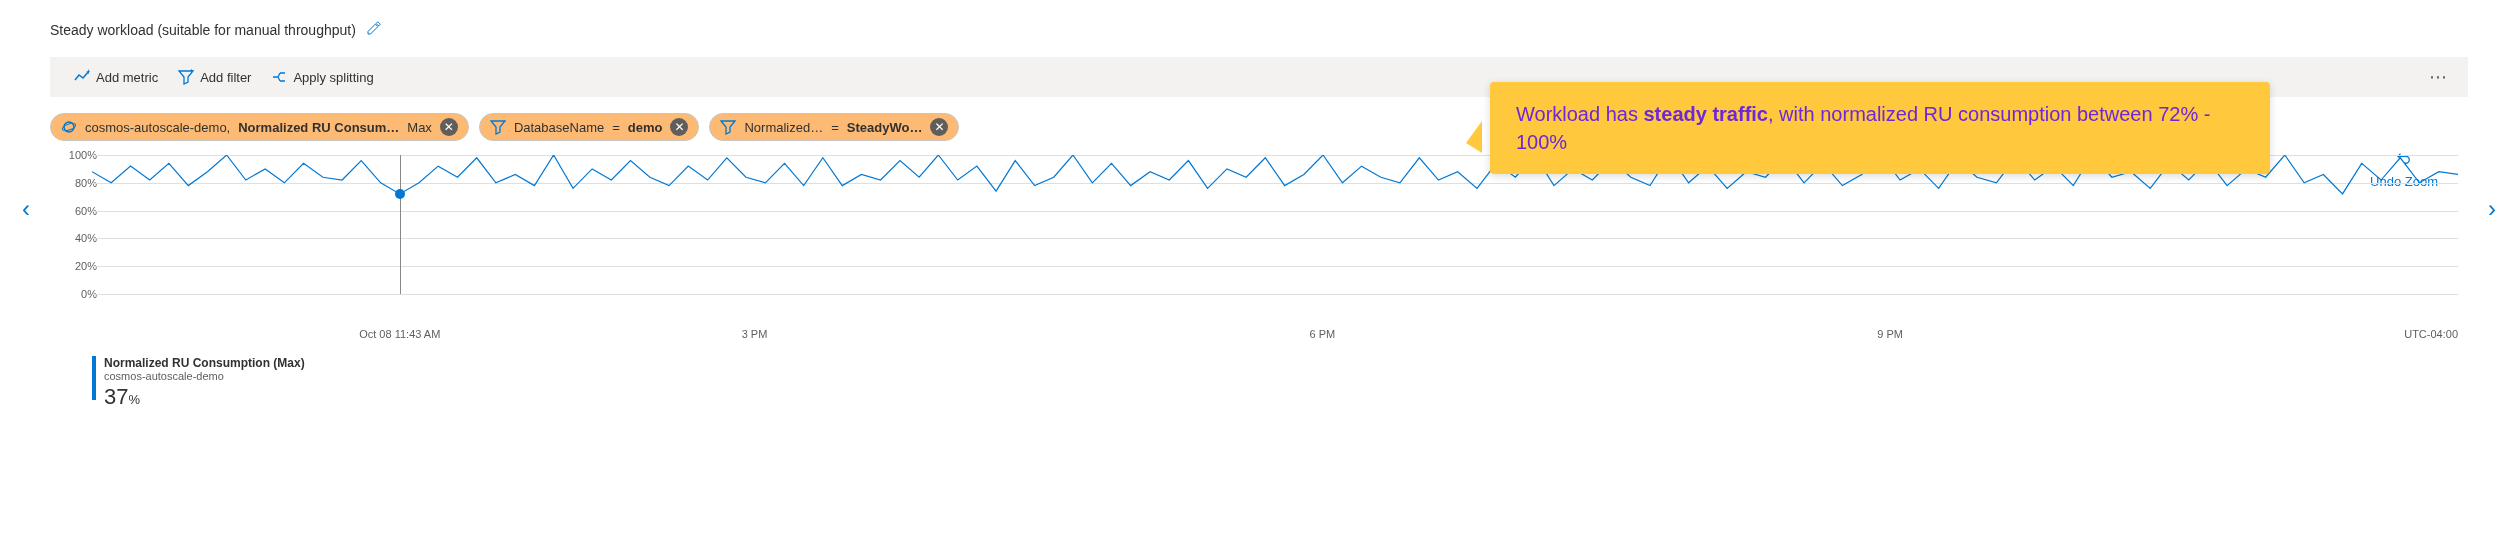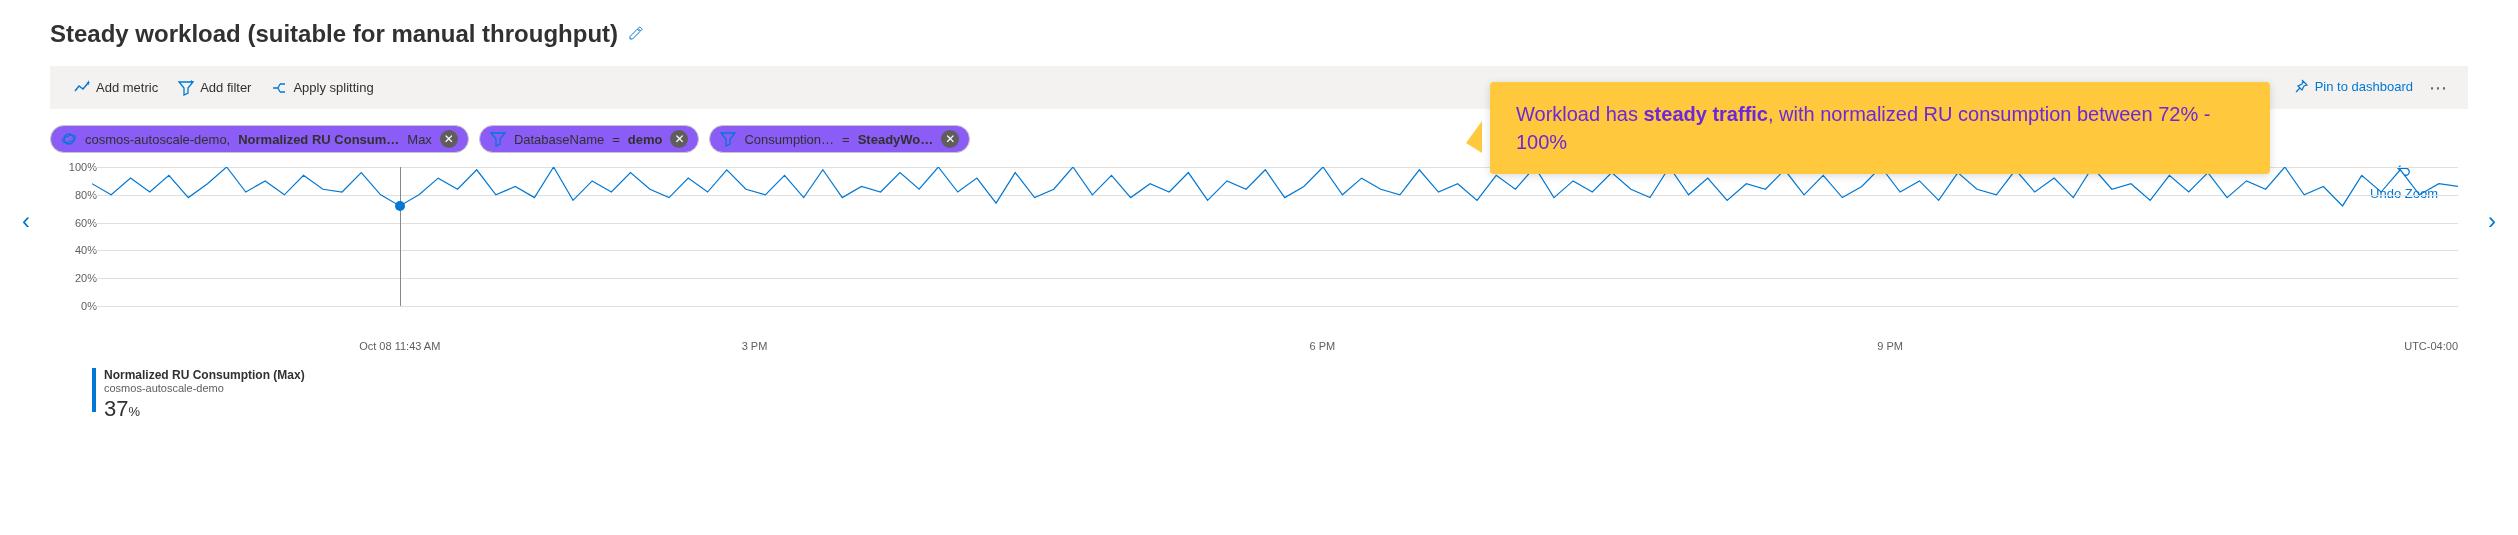--- a/index.html
+++ b/index.html
@@ -7,21 +7,21 @@
     font-family: "Segoe UI", -apple-system, sans-serif;
     font-size: 13px;
     color: #323130;
     background: #fff;
     width: 2518px;
     height: 535px;
     position: relative;
     padding: 20px 30px;
   }
   .title-row { display: flex; align-items: center; gap: 10px; margin-bottom: 18px; padding-left: 20px; }
-  .title { font-size: 24px; font-weight: 700; }
+  .title { font-size: 14px; font-weight: 400; }
   .edit-icon svg { width: 16px; height: 16px; stroke: #0078d4; fill: none; stroke-width: 1.5; }
 
   .toolbar {
     display: flex;
     align-items: center;
     background: #f3f2f1;
     padding: 8px 14px;
     margin-bottom: 16px;
     margin-left: 20px;
     margin-right: 20px;
@@ -33,21 +33,21 @@
   }
   .tb-btn .ico { width: 16px; height: 16px; display: inline-flex; align-items: center; justify-content: center; }
   .tb-spacer { flex: 1; }
   .tb-right .tb-btn { color: #0078d4; }
   .more-dots { font-size: 18px; letter-spacing: 1px; color: #605e5c; padding: 0 6px; cursor: pointer; }
 
   .pills { display: flex; gap: 10px; margin-bottom: 14px; padding-left: 20px; }
   .pill {
     display: inline-flex; align-items: center; gap: 8px;
     border: 1px solid #c8c6c4; border-radius: 16px;
-    padding: 4px 10px 4px 10px; background: #8b5cf6; font-size: 13px;
+    padding: 4px 10px 4px 10px; background: #fdba74; font-size: 13px;
     cursor: pointer;
   }
   .pill .pico { width: 16px; height: 16px; display: inline-flex; }
   .pill .close {
     width: 18px; height: 18px; border-radius: 50%;
     background: #605e5c; color: #fff; font-size: 12px;
     display: inline-flex; align-items: center; justify-content: center;
     cursor: pointer;
   }
   .bold { font-weight: 600; }
@@ -140,33 +140,20 @@
   </button>
   <button class="tb-btn">
     <span class="ico">
       <svg viewBox="0 0 16 16" width="16" height="16">
           <path d="M2 8h5M9 4l5 0M9 12l5 0M7 8l2-4M7 8l2 4" fill="none" stroke="#0078d4" stroke-width="1.3"></path>
         </svg>
     </span>
     <span>Apply splitting</span>
   </button>
   <span class="tb-spacer"></span>
-  <span class="tb-right">
-    <button class="tb-btn">
-      <span>alert rule</span>
-    </button>
-    <button class="tb-btn">
-      <span class="ico">
-        <svg viewBox="0 0 16 16" width="16" height="16">
-            <path d="M9 2l5 5-3 1-2 4-2-2-4 4 4-4-2-2 4-2 1-3z" fill="none" stroke="#0078d4" stroke-width="1.2"></path>
-          </svg>
-      </span>
-      <span>Pin to dashboard</span>
-    </button>
-  </span>
   <span class="more-dots">⋯</span>
 </div>
 
 <div class="pills">
   <span class="pill">
     <span class="pico">
       <svg viewBox="0 0 16 16" width="16" height="16">
           <circle cx="8" cy="8" r="5" fill="none" stroke="#0078d4" stroke-width="1.5"></circle>
           <ellipse cx="8" cy="8" rx="7" ry="3" fill="none" stroke="#0078d4" stroke-width="1" transform="rotate(-20 8 8)"></ellipse>
         </svg>
@@ -186,21 +173,21 @@
     <span> = </span>
     <span class="bold">demo</span>
     <span class="close">✕</span>
   </span>
   <span class="pill">
     <span class="pico">
       <svg viewBox="0 0 16 16" width="16" height="16">
           <path d="M1 2h14l-5 6v5l-4 2v-7L1 2z" fill="none" stroke="#0078d4" stroke-width="1.3"></path>
         </svg>
     </span>
-    <span>Consumption…</span>
+    <span>Normalized…</span>
     <span> = </span>
     <span class="bold">SteadyWo…</span>
     <span class="close">✕</span>
   </span>
 </div>
 
 <div class="chart-wrap">
   <span class="nav-arrow nav-left">‹</span>
   <span class="nav-arrow nav-right">›</span>
 

